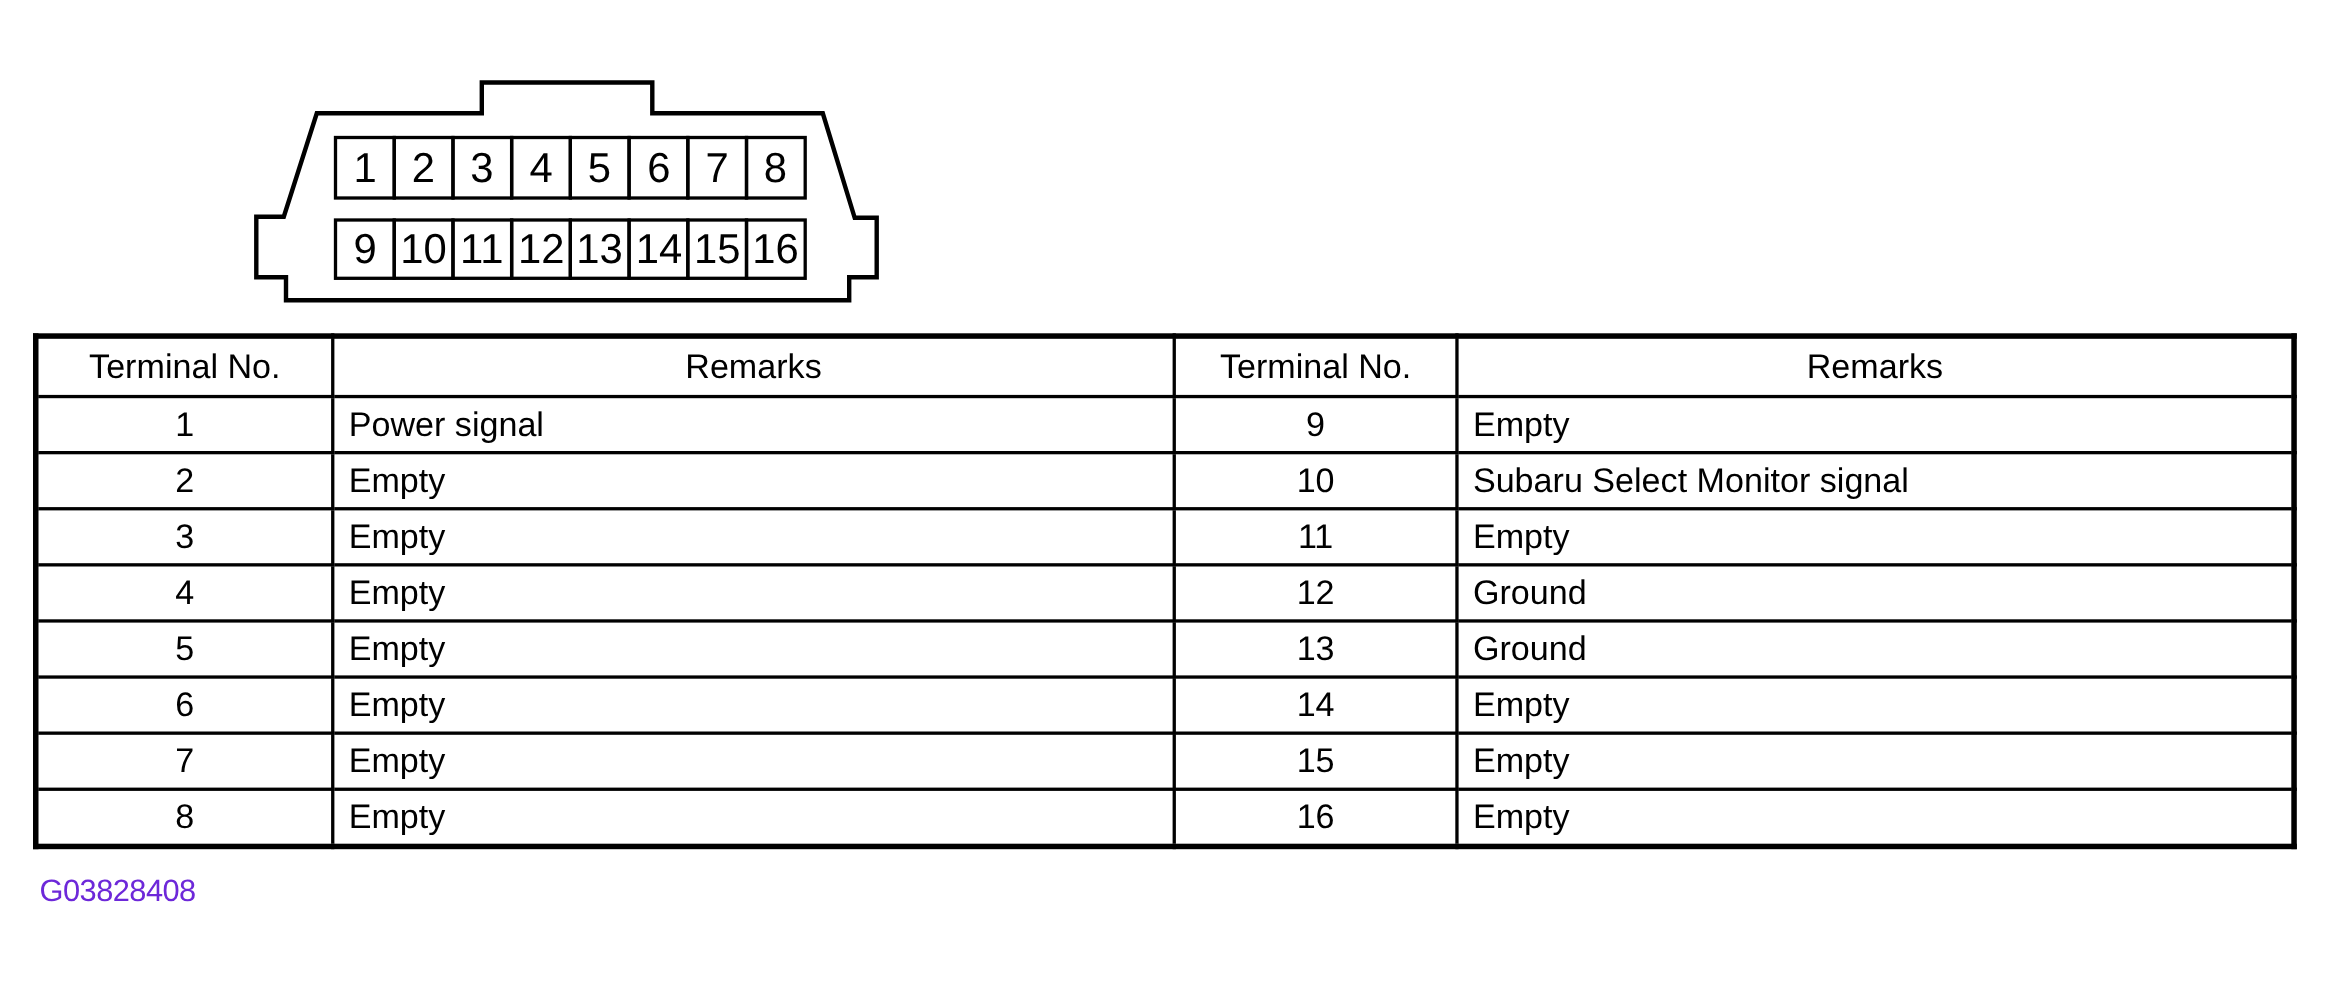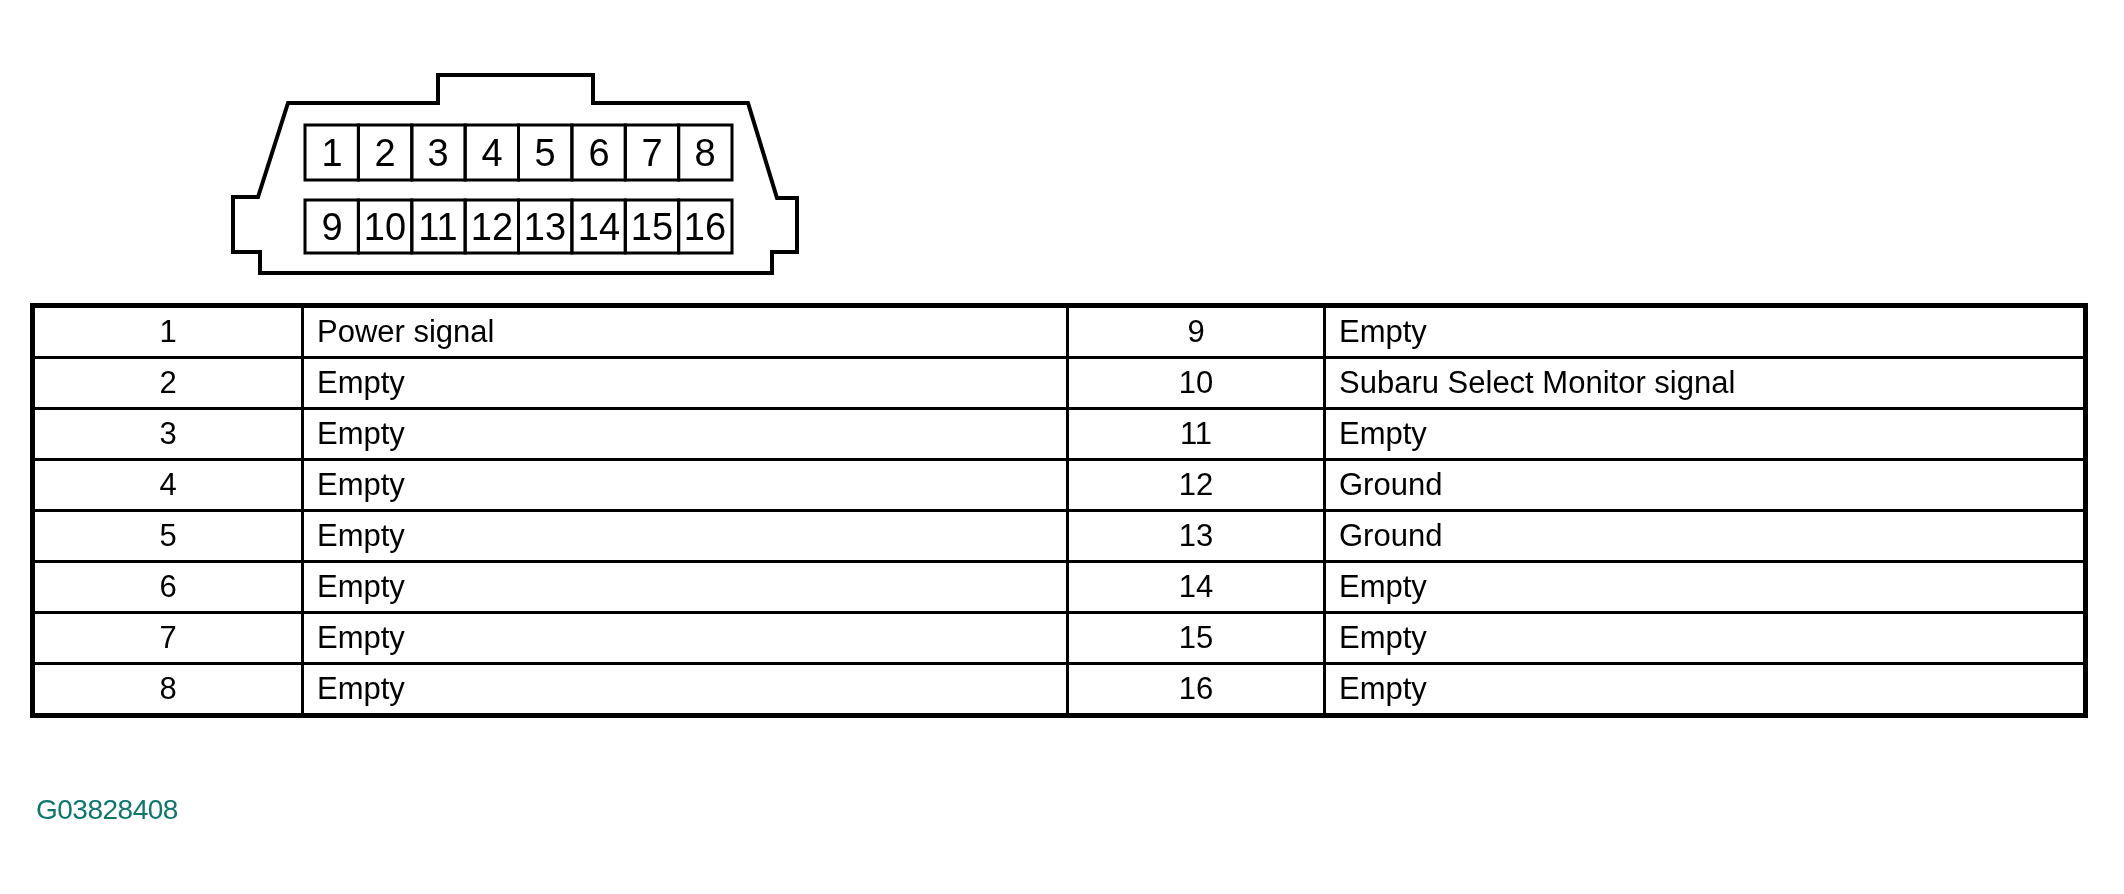--- a/index.html
+++ b/index.html
@@ -63,21 +63,21 @@
   .terminal-table td.term-cell     { text-align: center; }
   .terminal-table td.remark-cell   { text-align: left; padding-left: 13px; }
 
   
   .figure-code {
     position: absolute;
     left: 36px;
     top: 794px;
     font-size: 28px;
     letter-spacing: -0.5px;
-    color: #0f766e;
+    color: #6d28d9;
   }
 </style>
 </head>
 <body>
 
 <div class="page">
 
   <svg class="connector-svg" viewBox="0 0 570 210" xmlns="http://www.w3.org/2000/svg">
 
     <path d="M 58 33 L 208 33 L 208 5 L 363 5 L 363 33 L 518 33
@@ -124,20 +124,26 @@
   </svg>
 
   <table class="terminal-table">
     <colgroup>
       <col style="width:270px">
       <col style="width:765px">
       <col style="width:257px">
       <col style="width:761px">
     </colgroup>
     <tbody>
+      <tr class="header-row">
+        <th>Terminal No.</th>
+        <th>Remarks</th>
+        <th>Terminal No.</th>
+        <th>Remarks</th>
+      </tr>
       <tr class="data-row">
         <td class="term-cell">1</td>
         <td class="remark-cell">Power signal</td>
         <td class="term-cell">9</td>
         <td class="remark-cell">Empty</td>
       </tr>
       <tr class="data-row">
         <td class="term-cell">2</td>
         <td class="remark-cell">Empty</td>
         <td class="term-cell">10</td>

